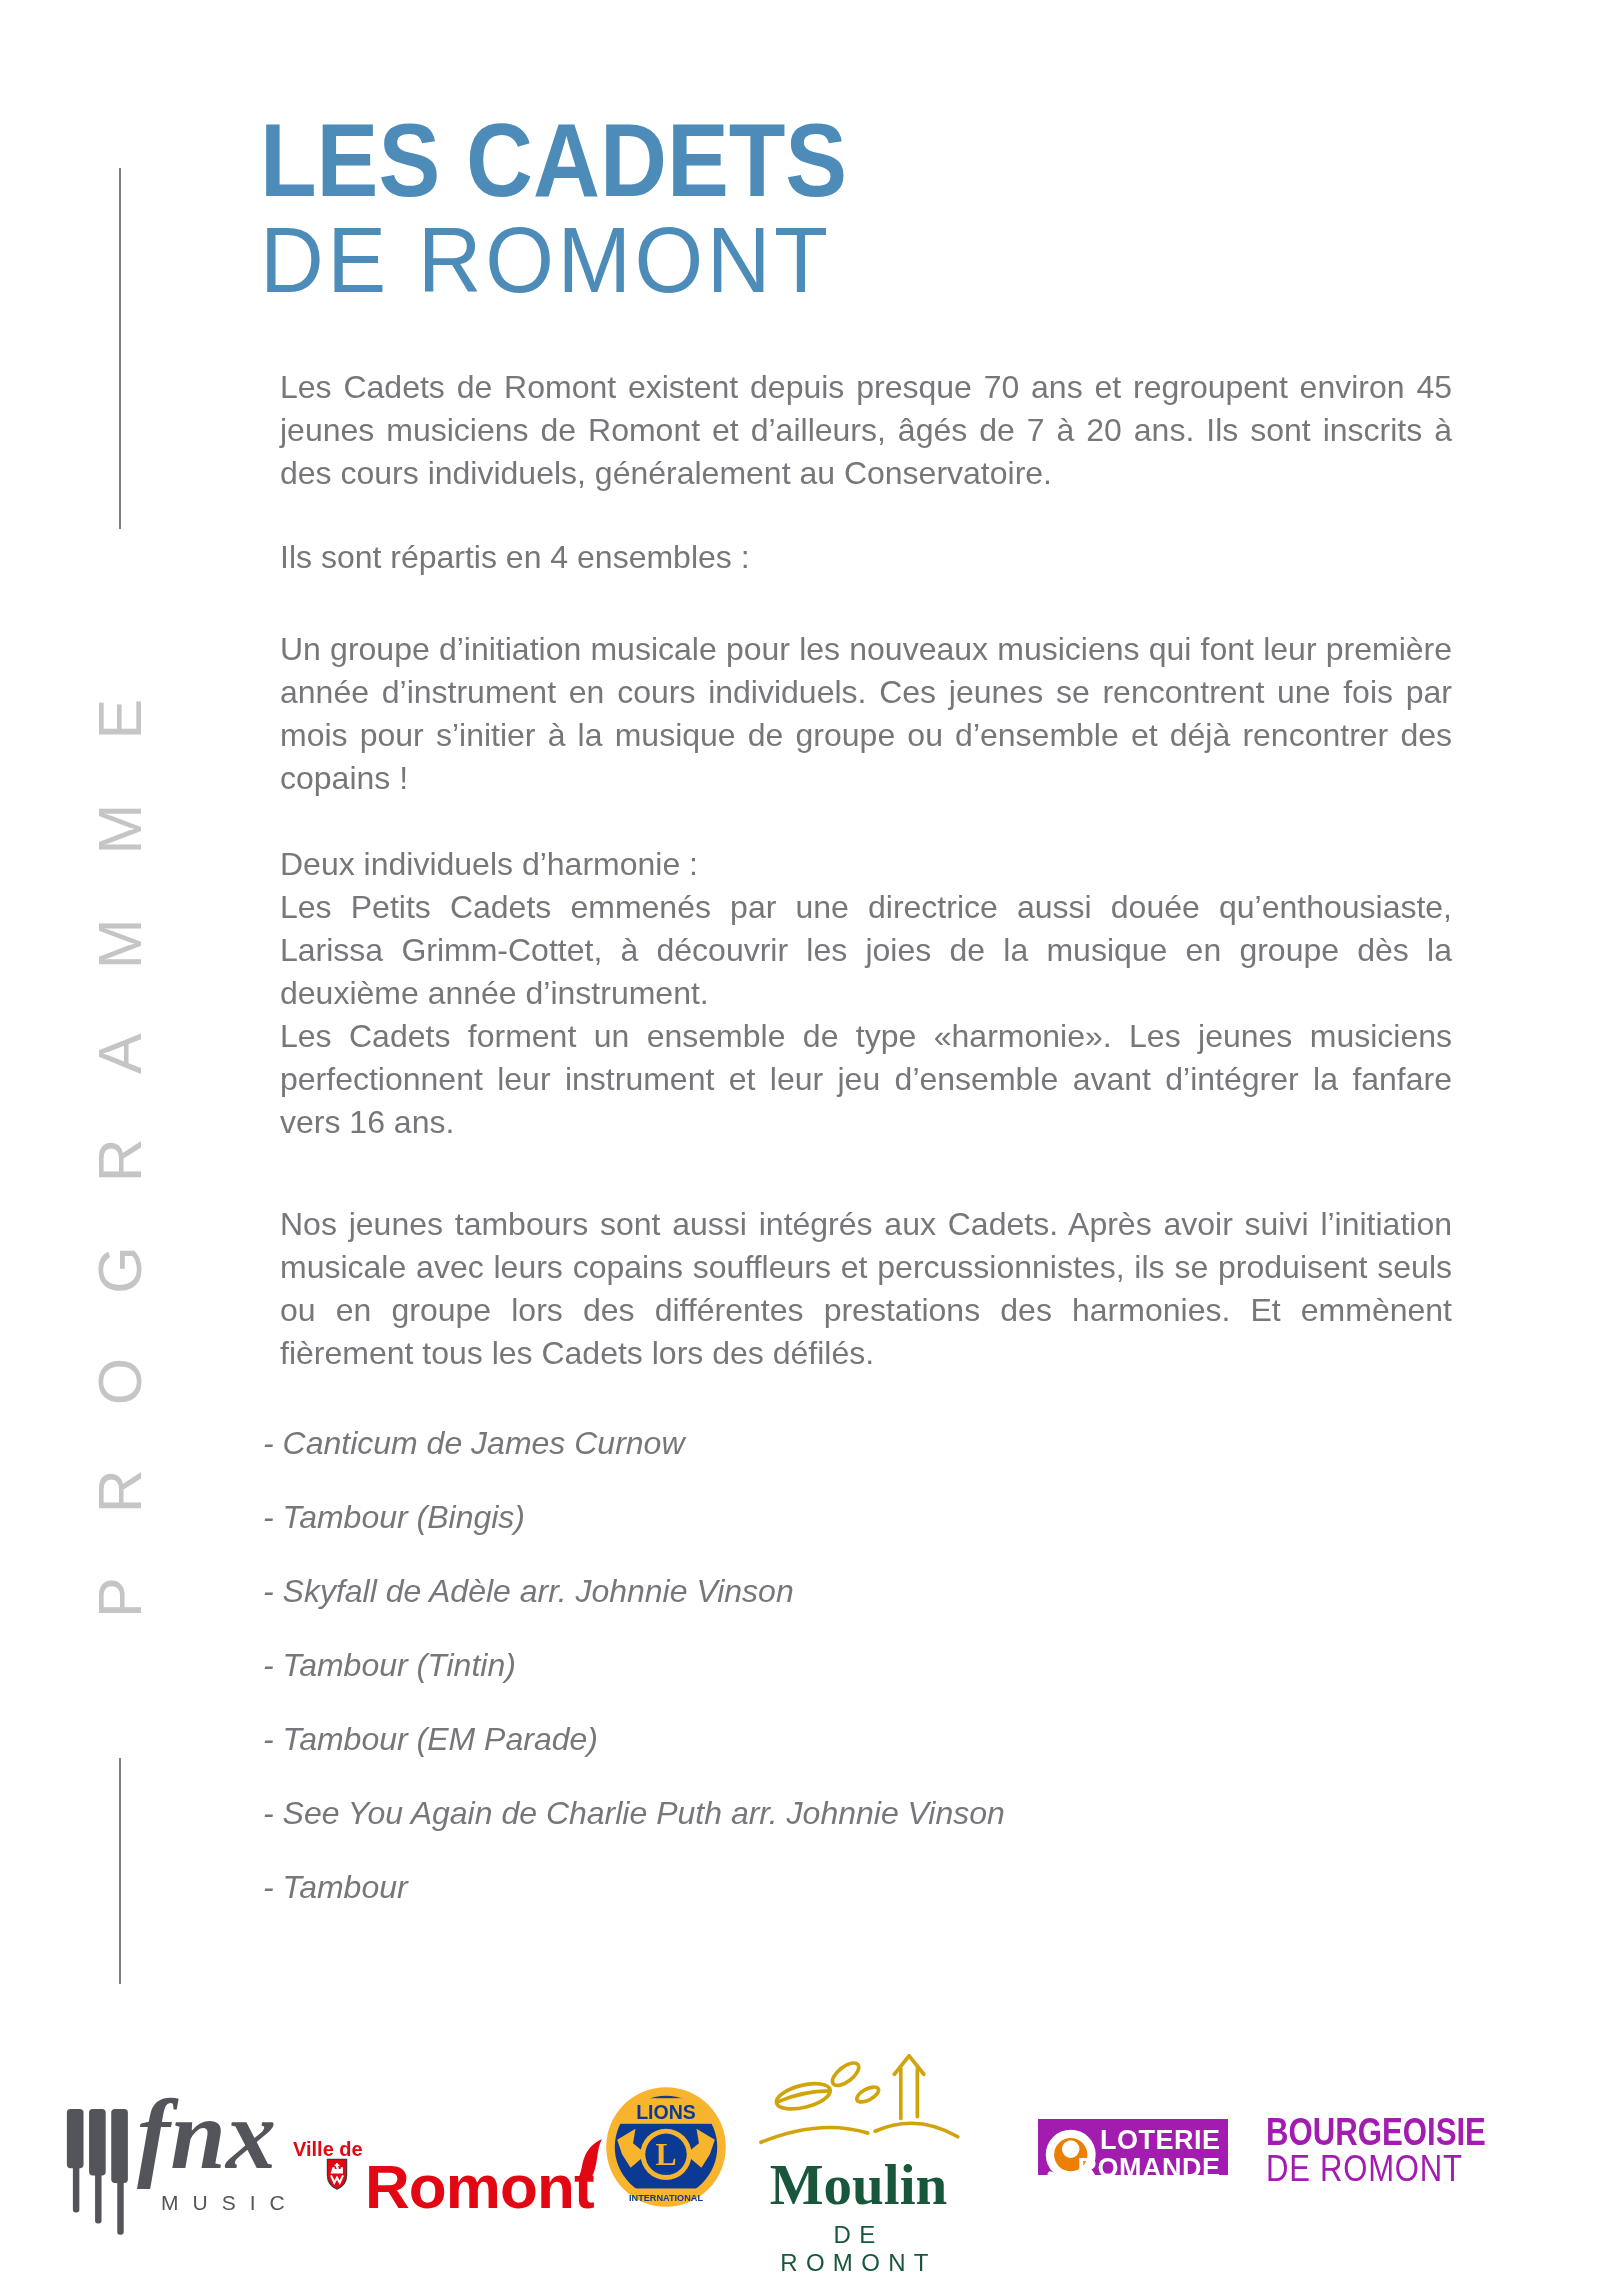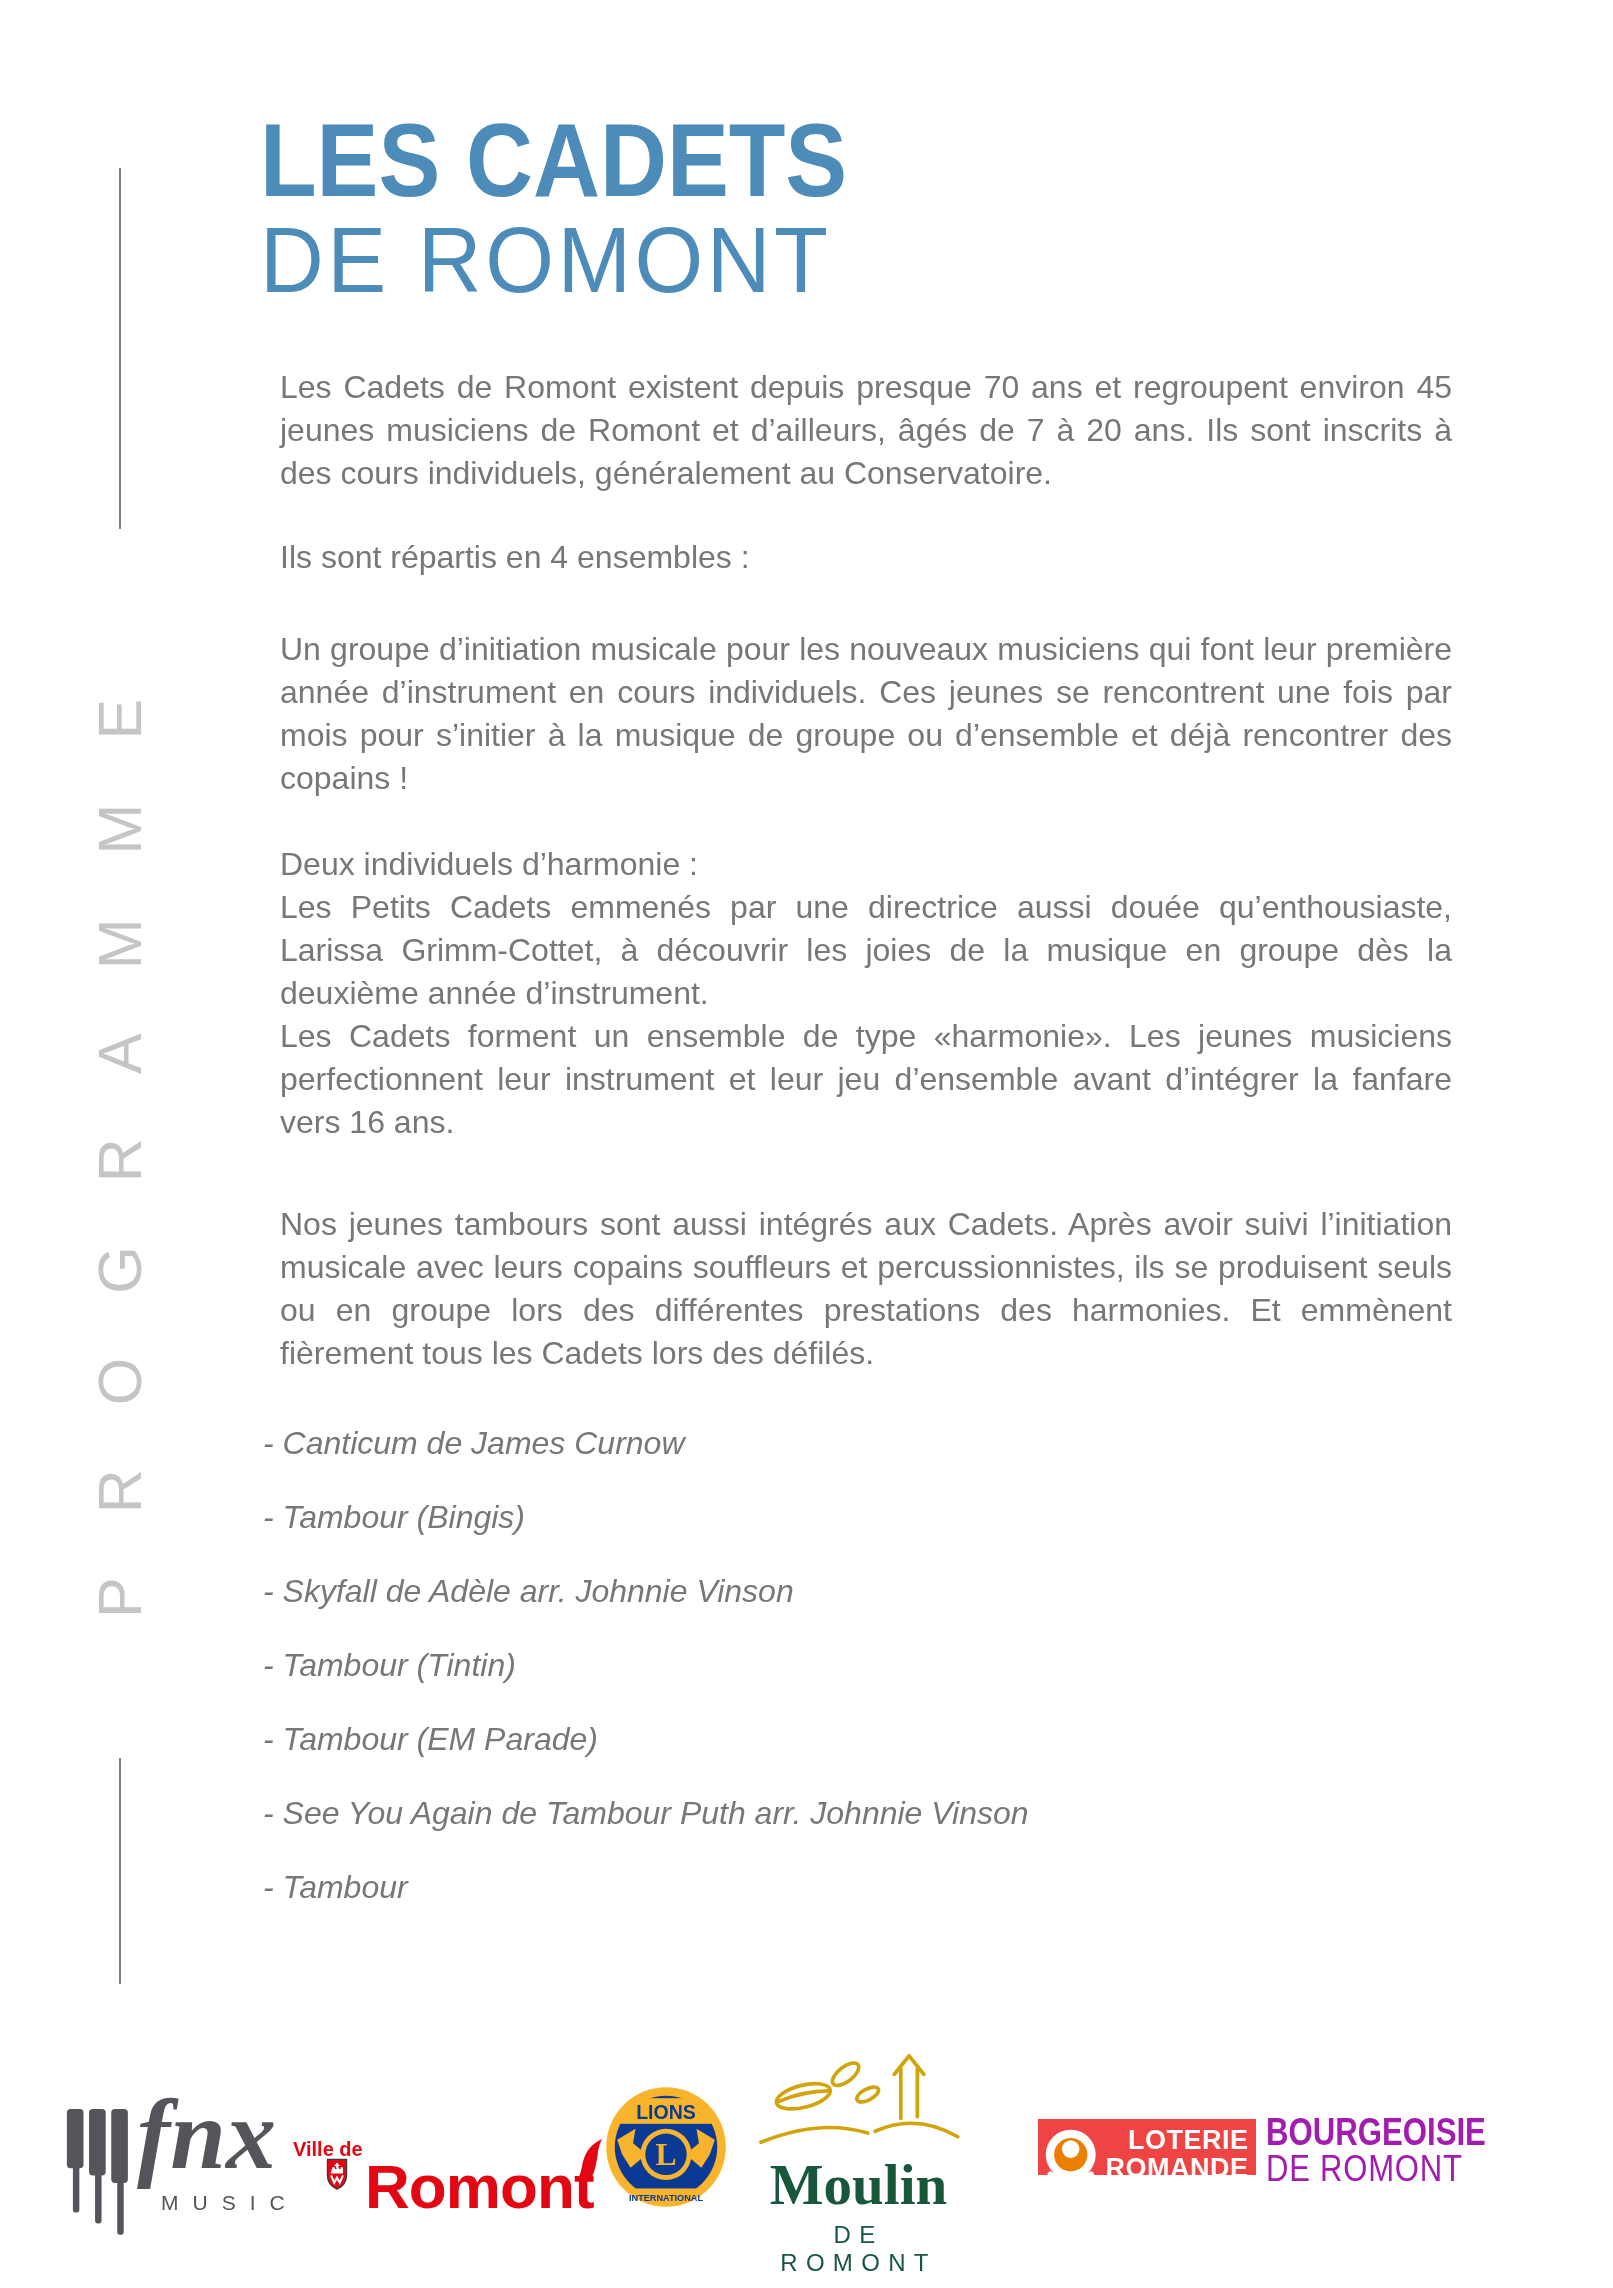--- a/index.html
+++ b/index.html
@@ -71,21 +71,21 @@
   
   .moulin-group{left:755px;top:2054px;width:207px;text-align:center;}
   .moulin-name{
     font-family:"Liberation Serif", serif;font-size:57px;font-weight:700;
     color:#19573c;margin-top:-3.7px;line-height:1.0;
   }
   .moulin-sub{
     font-size:24px;letter-spacing:8.3px;color:#19573c;margin-top:7.4px;font-weight:400;
   }
   
-  .loterie-group{left:1038px;top:2119px;width:190px;height:56px;background:#ef4444;padding-left:28px;}
+  .loterie-group{left:1038px;top:2119px;width:190px;height:56px;background:#a21caf;}
   .loterie-mark{position:absolute;left:4.6px;top:6.5px;}
   .loterie-text{
     position:absolute;right:7.4px;top:7.4px;text-align:right;color:#ffffff;
     font-size:27px;font-weight:700;line-height:28px;letter-spacing:0.5px;
   }
   
   .bourgeoisie-group{left:1266px;top:2115px;width:277px;color:#a21caf;}
   .bourgeoisie-line1{
     font-size:38px;font-weight:700;line-height:35px;
     transform:scaleX(0.82);transform-origin:left top;white-space:nowrap;
@@ -116,21 +116,21 @@
     <p>Les Cadets forment un ensemble de type «harmonie». Les jeunes musiciens perfectionnent leur instrument et leur jeu d’ensemble avant d’intégrer la fanfare vers 16 ans.</p>
   </div>
   <p class="para p5">Nos jeunes tambours sont aussi intégrés aux Cadets. Après avoir suivi l’initiation musicale avec leurs copains souffleurs et percussionnistes, ils se produisent seuls ou en groupe lors des différentes prestations des harmonies. Et emmènent fièrement tous les Cadets lors des défilés.</p>
 
   <div class="program">
     <div class="program-item">- Canticum de James Curnow</div>
     <div class="program-item">- Tambour (Bingis)</div>
     <div class="program-item">- Skyfall de Adèle arr. Johnnie Vinson</div>
     <div class="program-item">- Tambour (Tintin)</div>
     <div class="program-item">- Tambour (EM Parade)</div>
-    <div class="program-item">- See You Again de Tambour Puth arr. Johnnie Vinson</div>
+    <div class="program-item">- See You Again de Charlie Puth arr. Johnnie Vinson</div>
     <div class="program-item">- Tambour</div>
   </div>
 
   <div class="sponsor fnx-group">
     <svg width="74" height="134" viewBox="0 0 80 145" style="position:absolute;left:0;top:7.4px;">
       <g fill="#54555a">
         <rect x="2" y="0" width="18" height="64" rx="4"></rect>
           <rect x="8.5" y="60" width="7" height="52" rx="3"></rect>
         <rect x="26" y="0" width="18" height="72" rx="4"></rect>
           <rect x="32.5" y="68" width="7" height="56" rx="3"></rect>

